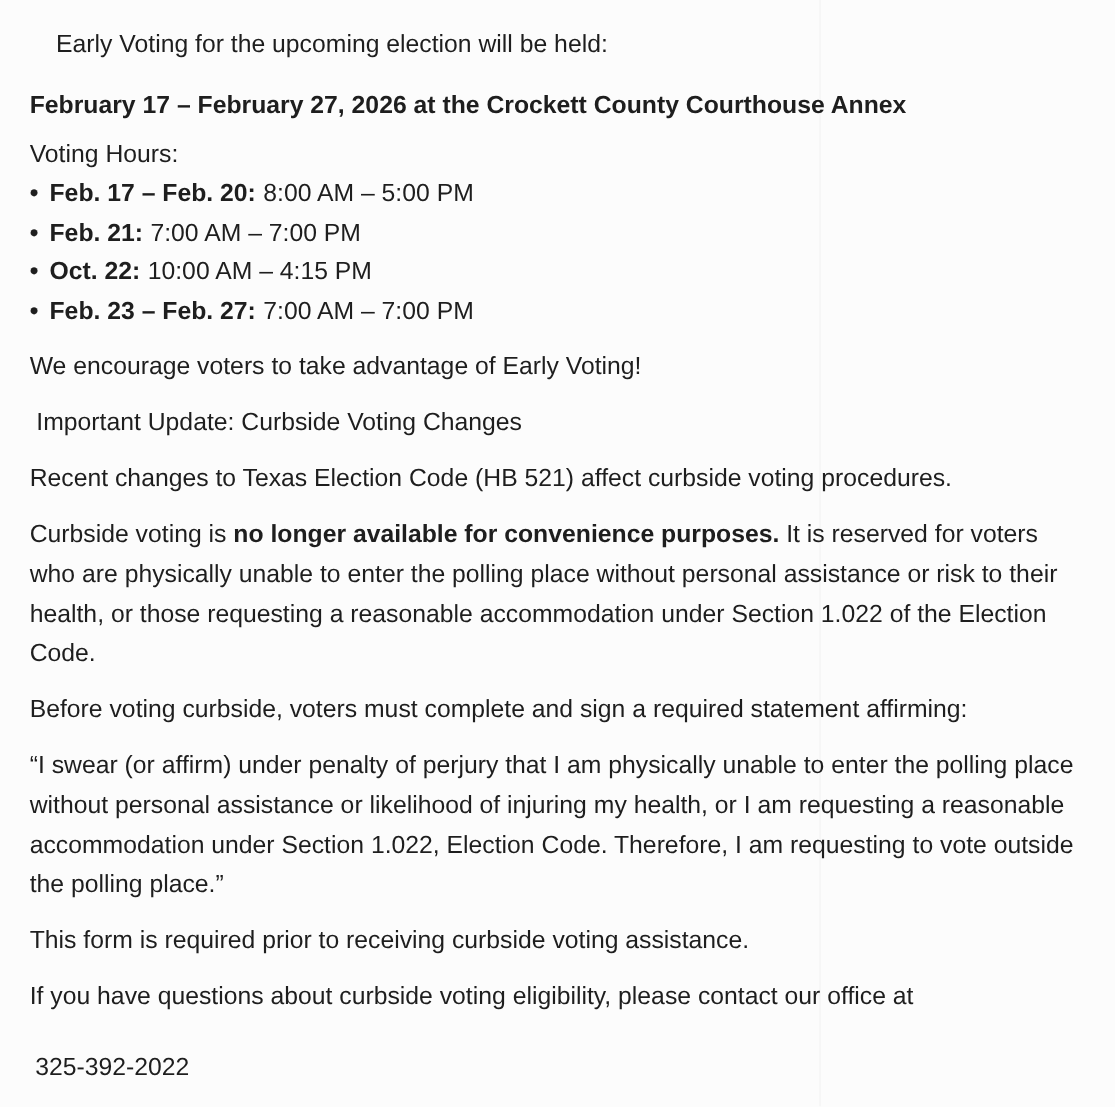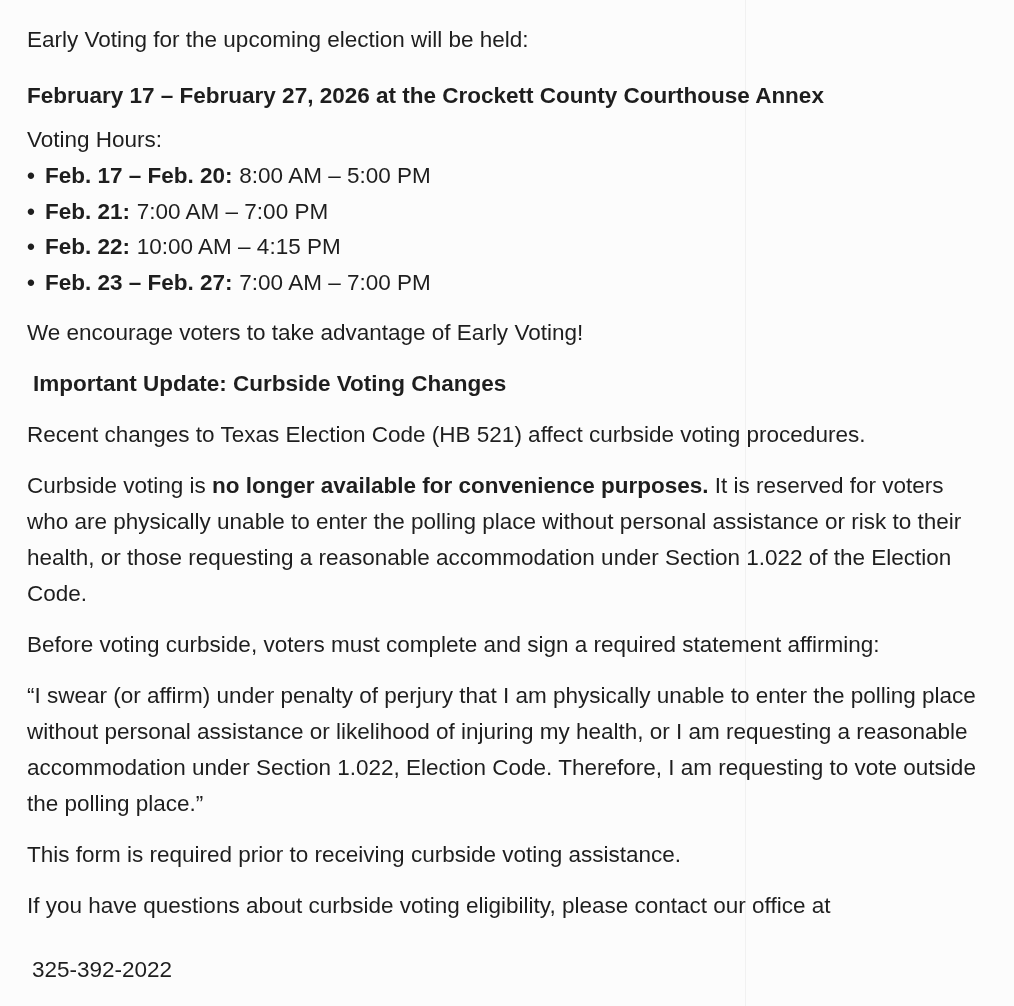--- a/index.html
+++ b/index.html
@@ -29,21 +29,21 @@
     width: 1px;
     height: 1006px;
     background: rgba(0,0,0,0.045);
     pointer-events: none;
   }
   p {
     margin: 0 0 15px 0;
     line-height: 36px;
   }
   .bold { font-weight: bold; text-align: right; }
-  .intro { margin-top: 2px; margin-bottom: 20px; }
+  .intro { margin-top: 2px; margin-bottom: 20px; margin-left: 24px; }
   .date-line {
     font-weight: bold;
     margin-bottom: 8px;
   }
   .hours-heading {
     font-weight: normal;
     margin-bottom: 0;
   }
   ul.hours-list {
     list-style: none;
@@ -56,21 +56,21 @@
     position: relative;
   }
   ul.hours-list li::before {
     content: "•";
     position: absolute;
     left: 0;
     font-weight: bold;
   }
   ul.hours-list .hour-time { margin-left: 0.3em; }
   .update-heading {
-    font-weight: bold;
+    font-weight: normal;
     padding-left: 6px;
     margin-top: 15px;
   }
   .phone-line {
     padding-left: 5px;
     margin-top: 28px;
   }
 </style>
 </head>
 <body>
@@ -86,21 +86,21 @@
   <p class="hours-heading">Voting Hours:</p>
 
   <ul class="hours-list">
     <li>
       <span class="bold hour-label">Feb. 17 – Feb. 20:</span><span class="hour-time">8:00 AM – 5:00 PM</span>
     </li>
     <li>
       <span class="bold hour-label">Feb. 21:</span><span class="hour-time">7:00 AM – 7:00 PM</span>
     </li>
     <li>
-      <span class="bold hour-label">Feb. 22:</span><span class="hour-time">10:00 AM – 4:15 PM</span>
+      <span class="bold hour-label">Oct. 22:</span><span class="hour-time">10:00 AM – 4:15 PM</span>
     </li>
     <li>
       <span class="bold hour-label">Feb. 23 – Feb. 27:</span><span class="hour-time">7:00 AM – 7:00 PM</span>
     </li>
   </ul>
 
   <p class="encourage">We encourage voters to take advantage of Early Voting!</p>
 
   <p class="update-heading">Important Update: Curbside Voting Changes</p>
 

